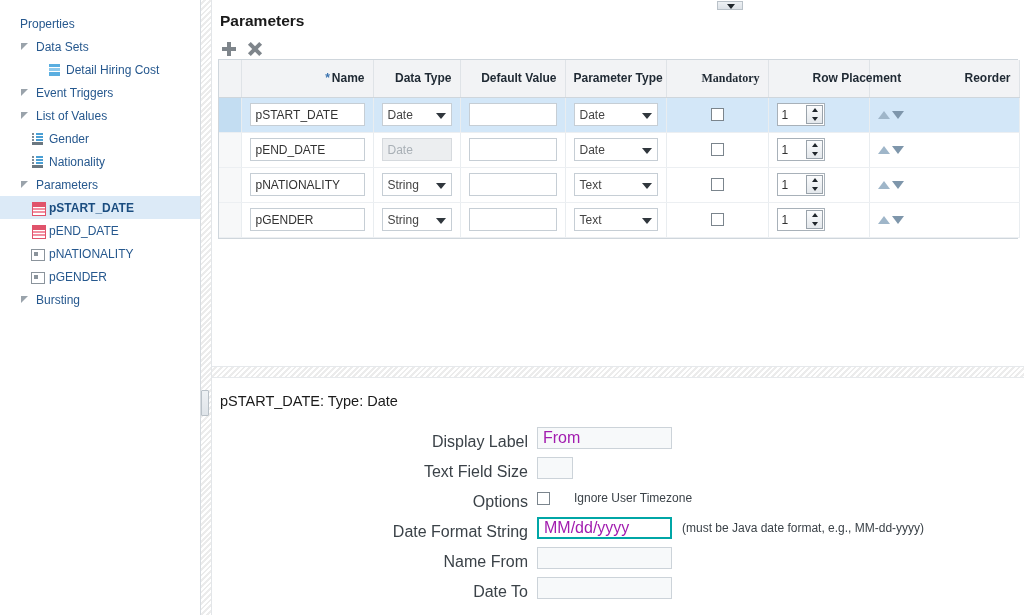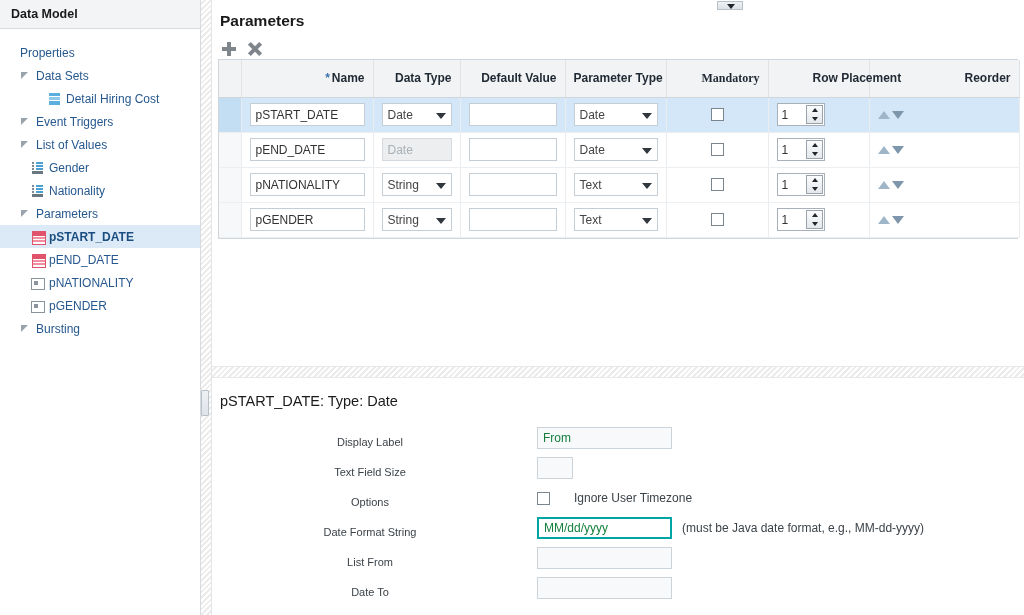--- a/index.html
+++ b/index.html
@@ -253,47 +253,44 @@
     position:absolute; left:212px; top:379px; right:0; bottom:0;
     background:#fff;
   }
   #detail-title {
     position:absolute; left:8px; top:14px;
     font-size:14.5px; font-weight:normal; color:#1a1a1a;
   }
   #form { position:absolute; left:0; top:44px; width:100%; }
   .frow { display:flex; align-items:center; height:30px; }
   .flabel {
-    width:325px; text-align:center; padding-right:9px;
-    font-size:11px; color:#3b4248;margin-top:8px;
+    width:325px; text-align:right; padding-right:9px;
+    font-size:16px; color:#3b4248;margin-top:8px;
   }
   .finput {
     height:22px; border:1px solid #ccd3d9; background:#f7f9fa;
-    font-family:"Liberation Sans",sans-serif; font-size:12px; color:#15803d;
+    font-family:"Liberation Sans",sans-serif; font-size:16px; color:#a21caf;
     padding:0 5px; outline:none;
   }
   .finput.w-md { width:135px; }
   .finput.w-sm { width:36px; }
   .finput.focused {
     border:2px solid #00a6a6; background:#fff;
   }
   .opt-wrap { display:flex; align-items:center; gap:24px; }
   .opt-cbx { width:13px;height:13px;border:1px solid #7b858d;background:#fff; }
   .opt-lbl { font-size:12px; color:#3b4248; }
   .hint { margin-left:10px; font-size:12px; color:#3b4248; }
 </style>
 </head>
 <body>
 
 <div id="app">
 
   <div id="sidebar">
-    <div id="sidebar-header">
-      <span class="ttl">Data Model</span>
-    </div>
     <div class="tree" id="tree">
         <div class="tnode ind1">
           <span class="lbl">Properties</span>
         </div>
         <div class="tnode ind1">
           <span class="twisty"></span>
           <span class="lbl">Data Sets</span>
         </div>
         <div class="tnode ind3">
           <span class="ico ico-dataset"></span>
@@ -542,21 +539,21 @@
         </div>
       </div>
 
       <div class="frow">
         <div class="flabel">Date Format String</div>
         <input class="finput w-md focused" value="MM/dd/yyyy" style="">
         <span class="hint">(must be Java date format, e.g., MM-dd-yyyy)</span>
       </div>
 
       <div class="frow">
-        <div class="flabel">List From</div>
+        <div class="flabel">Name From</div>
         <input class="finput w-md" value="" style="">
       </div>
 
       <div class="frow">
         <div class="flabel">Date To</div>
         <input class="finput w-md" value="" style="">
       </div>
 
     </div>
   </div>

